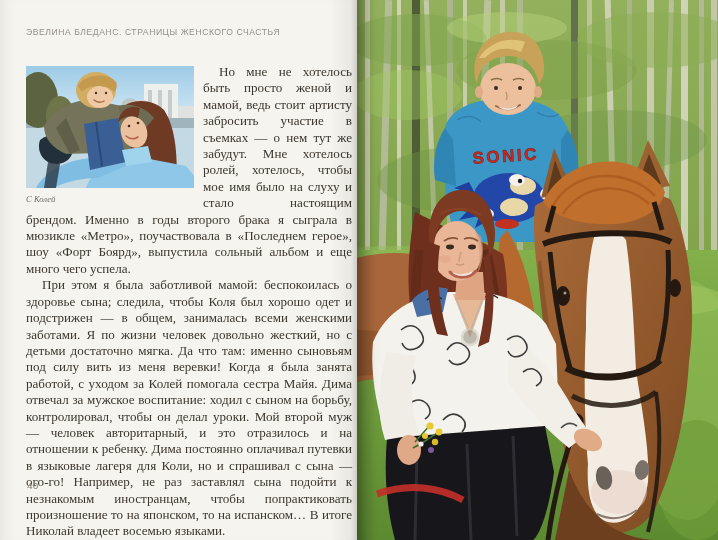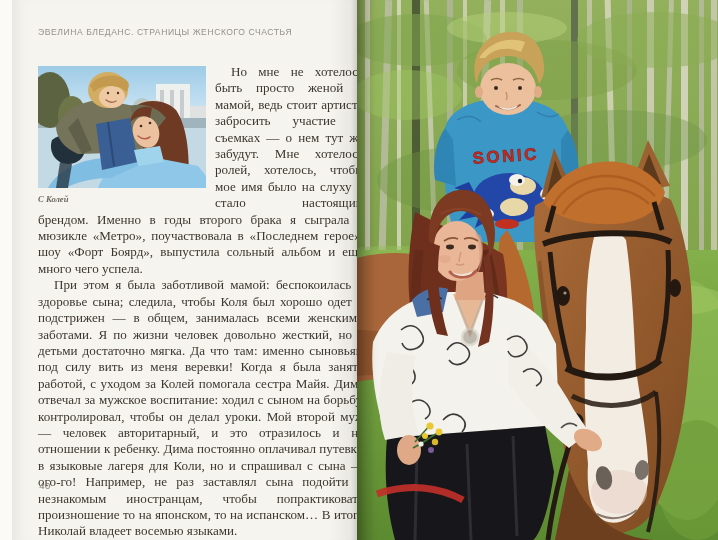--- a/index.html
+++ b/index.html
@@ -3,21 +3,21 @@
 <meta charset="utf-8">
 <style>
   html,body{margin:0;padding:0;}
   body{
     width:718px;height:540px;overflow:hidden;background:#fff;
     font-family:"Liberation Serif", serif;
   }
   .spread{position:relative;width:718px;height:540px;background:#fbfaf7;}
   
   .page-left{
-    position:absolute;left:12px;top:0;width:413px;height:540px;
+    position:absolute;left:0;top:0;width:413px;height:540px;
     background:#f6f4ee;
     box-shadow:inset 14px 0 18px -14px rgba(0,0,0,.10);
   }
   .book-header{
     position:absolute;left:26px;top:27px;width:320px;
     font-family:"Liberation Sans",sans-serif;
     font-size:8.6px;letter-spacing:.55px;color:#94908a;
   }
   .text-block{
     position:absolute;left:26px;top:64px;width:326px;
@@ -25,21 +25,20 @@
     text-align:justify;
   }
   .text-block p{margin:0;text-indent:16px;}
   figure.left-photo{
     float:left;margin:2px 9px 4px 0;width:168px;padding:0;
   }
   .left-photo svg{display:block;width:168px;height:122px;background:#cde4f2;}
   figcaption{
     font-size:8.6px;font-style:italic;color:#6d6960;margin-top:3px;
     text-indent:0;
-    font-weight:bold;
   }
   .page-number{
     position:absolute;left:27px;top:481px;
     font-family:Liberation Mono, monospace;
     font-size:9.5px;color:#7e7b74;
   }
   
   .page-right{
     position:absolute;left:357px;top:0;width:361px;height:540px;overflow:hidden;
   }

